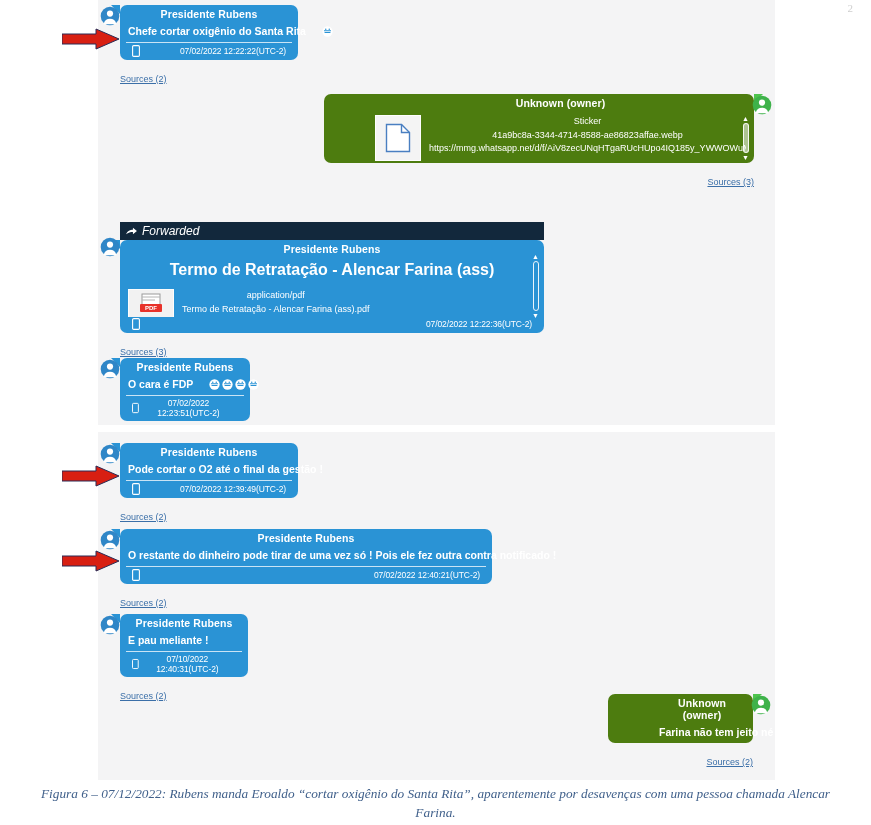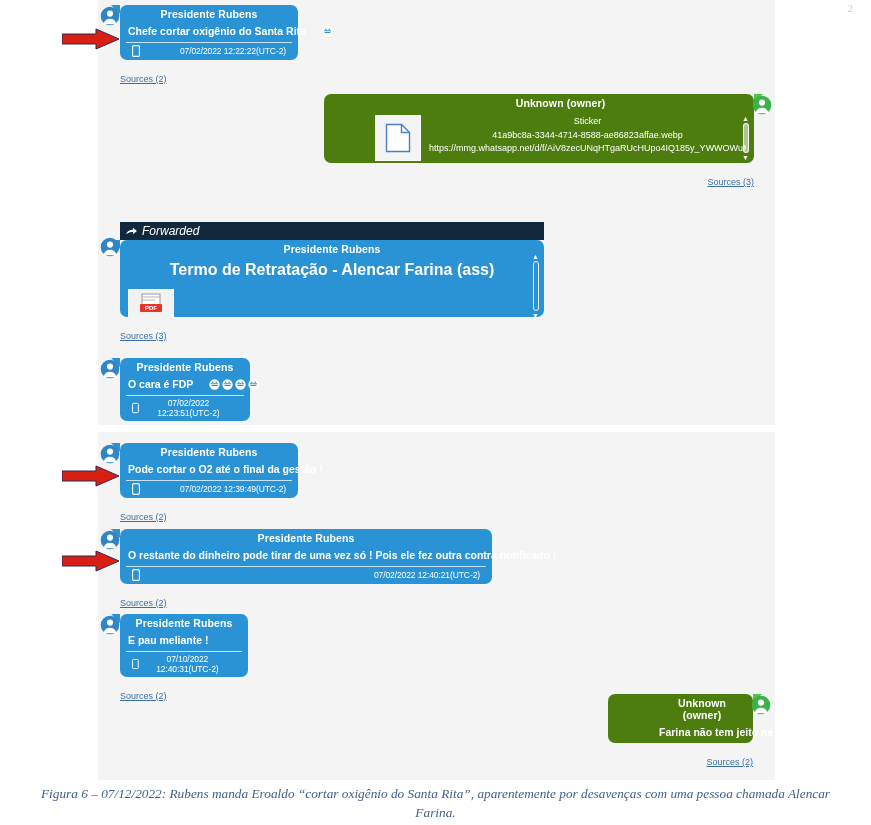--- a/index.html
+++ b/index.html
@@ -300,25 +300,35 @@
         <div class="title-line">Termo de Retratação - Alencar Farina (ass)</div>
         <div class="attach" style="padding-top:8px; padding-bottom:0;">
           <div class="thumb" style="height:28px; border-bottom:none;">
             <svg width="30" height="24" viewBox="0 0 30 24">
                 <rect x="6" y="2" width="18" height="11" fill="#fff" stroke="#9a9a9a" stroke-width="1"></rect>
                 <path d="M6 5h18M6 8h13" stroke="#b4b4b4" stroke-width="1"></path>
                 <rect x="4" y="12" width="22" height="8" rx="1" fill="#e8322a"></rect>
                 <text x="15" y="18.4" font-size="6" font-family="Liberation Sans, sans-serif" fill="#fff" text-anchor="middle" font-weight="bold">PDF</text>
               </svg>
           </div>
+          <div class="attach-meta">
+            <div>application/pdf</div>
+            <div>Termo de Retratação - Alencar Farina (ass).pdf</div>
+          </div>
           <div class="vscroll" style="top:-28px; bottom:-2px;">
             <span class="arrow">▲</span>
             <span class="track"></span>
             <span class="arrow">▼</span>
           </div>
+        </div>
+        <div class="footer" style="border-top:none; margin-top:-1px;">
+          <svg class="ficon" width="8" height="12" viewBox="0 0 8 12">
+              <rect x=".6" y=".6" width="6.8" height="10.8" rx="1.1" fill="none" stroke="#fff" stroke-width="1.1"></rect>
+            </svg>
+          <span class="ts">07/02/2022 12:22:36(UTC-2)</span>
         </div>
       </div>
       <a class="sources">Sources (3)</a>
     </div>
   </div>
 
   <div class="msg-row" style="top:358px; left:100px;">
     <div class="avatar">
       <svg viewBox="0 0 20 20">
           <circle cx="10" cy="10" r="9.3" fill="#2f86c7"></circle>

